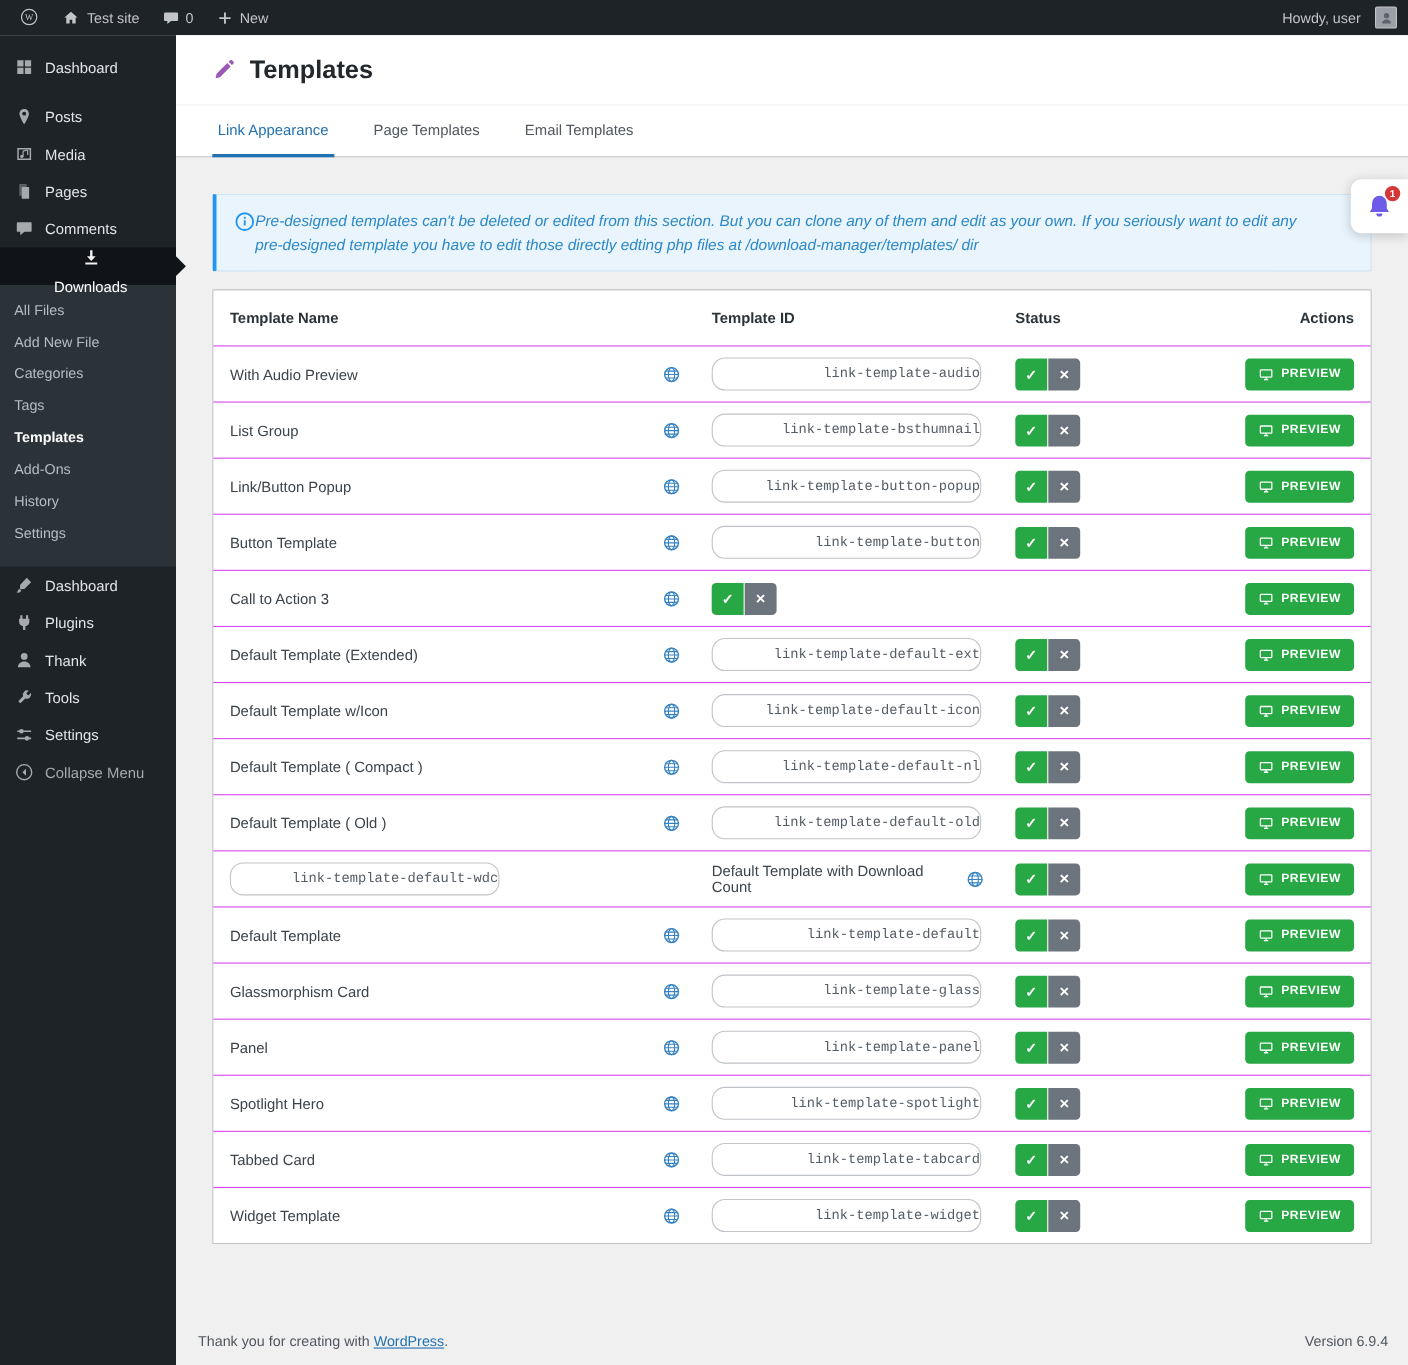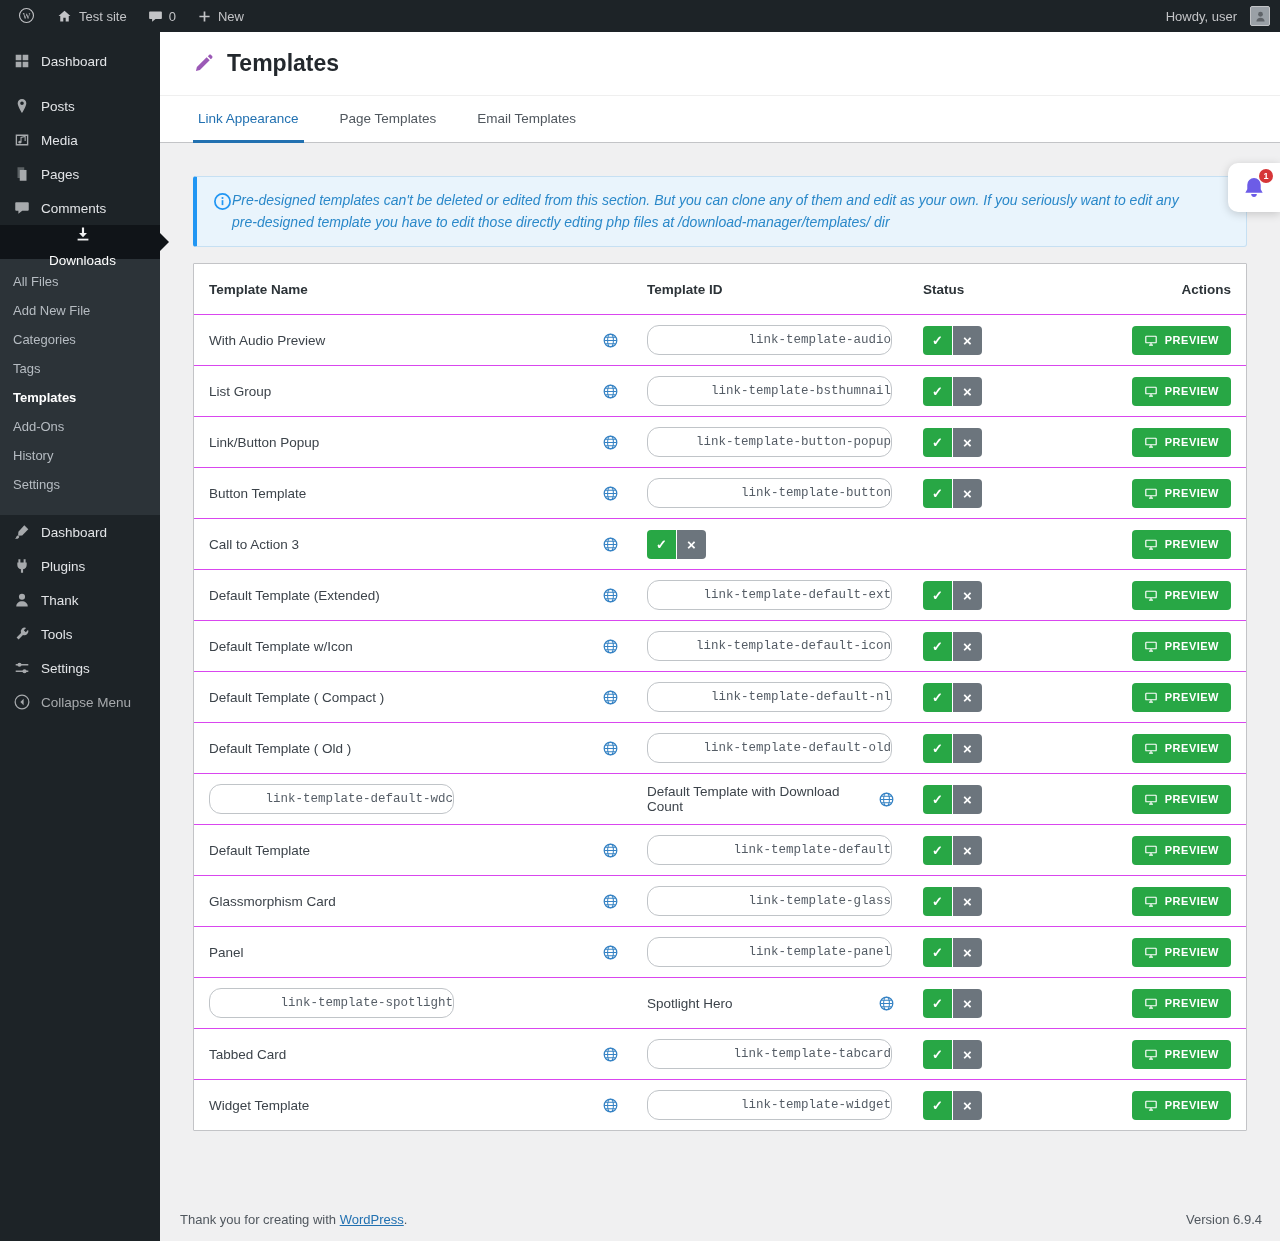--- a/index.html
+++ b/index.html
@@ -776,32 +776,32 @@
                       <rect x="2" y="3.5" width="16" height="10" rx="1"></rect>
                       <path d="M7 17h6M10 13.5V17"></path>
                     </svg>
                   </span>
         <span>PREVIEW</span>
       </button>
     </div>
   </div>
 
   <div class="trow">
+    <div class="cell cell-name">
+      <span class="tname">Spotlight Hero</span>
+      <span class="globe">
+                  <svg viewBox="0 0 20 20" fill="none" stroke="currentColor">
+                    <circle cx="10" cy="10" r="7.4" stroke-width="1.5"></circle>
+                    <ellipse cx="10" cy="10" rx="3.4" ry="7.4" stroke-width="1.2"></ellipse>
+                    <path d="M2.8 10h14.4M3.9 6.3h12.2M3.9 13.7h12.2" stroke-width="1.2"></path>
+                  </svg>
+                </span>
+    </div>
     <div class="cell">
       <input class="tid" readonly="" value="link-template-spotlight" style="">
-    </div>
-    <div class="cell cell-name">
-      <span class="tname">Spotlight Hero</span>
-      <span class="globe">
-                  <svg viewBox="0 0 20 20" fill="none" stroke="currentColor">
-                    <circle cx="10" cy="10" r="7.4" stroke-width="1.5"></circle>
-                    <ellipse cx="10" cy="10" rx="3.4" ry="7.4" stroke-width="1.2"></ellipse>
-                    <path d="M2.8 10h14.4M3.9 6.3h12.2M3.9 13.7h12.2" stroke-width="1.2"></path>
-                  </svg>
-                </span>
     </div>
     <div class="cell">
       <span class="status-group">
         <button class="btn-check">
                     <span>✓</span>
                   </button>
         <button class="btn-x">
                     <span>×</span>
                   </button>
       </span>

